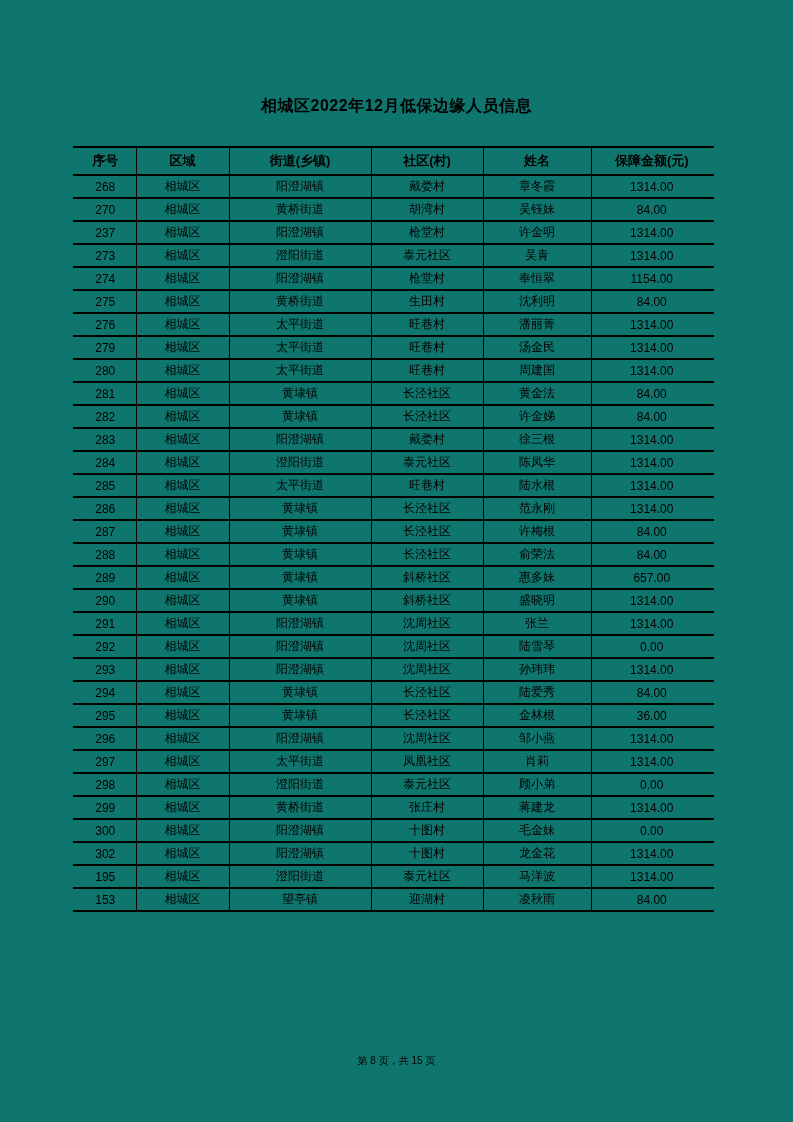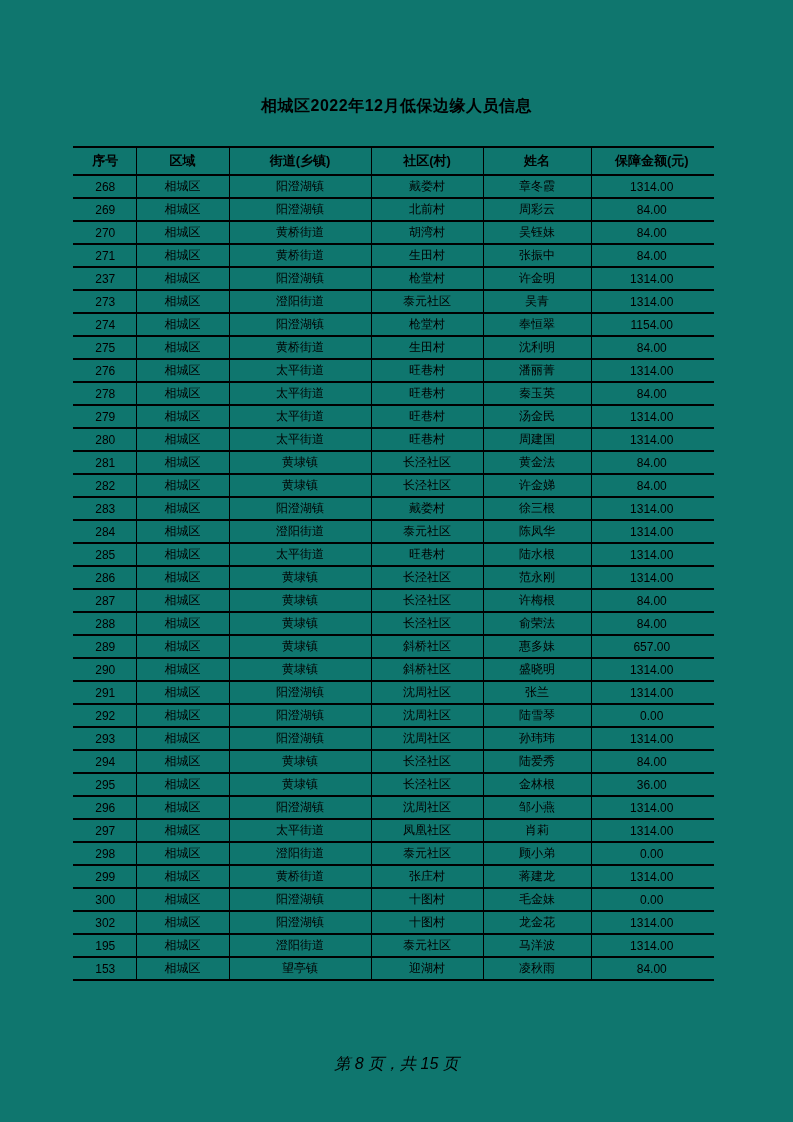--- a/index.html
+++ b/index.html
@@ -52,22 +52,21 @@
     height: 23px;
     font-size: 12px;
     font-weight: normal;
   }
   .footer {
     position: absolute;
     top: 1054px;
     left: 0;
     width: 100%;
     text-align: center;
-    font-size: 16px;
-    font-style: italic;
+    font-size: 10px;
   }
 </style>
 </head>
 <body>
 
 <div class="page">
   <h1 class="title">相城区2022年12月低保边缘人员信息</h1>
 
   <table class="data-table">
     <colgroup id="colgroup">
@@ -91,44 +90,28 @@
     <tbody id="table-body">
         <tr>
           <td>268</td>
           <td>相城区</td>
           <td>阳澄湖镇</td>
           <td>戴娄村</td>
           <td>章冬霞</td>
           <td>1314.00</td>
         </tr>
         <tr>
-          <td>269</td>
-          <td>相城区</td>
-          <td>阳澄湖镇</td>
-          <td>北前村</td>
-          <td>周彩云</td>
-          <td>84.00</td>
-        </tr>
-        <tr>
           <td>270</td>
           <td>相城区</td>
           <td>黄桥街道</td>
           <td>胡湾村</td>
           <td>吴钰妹</td>
           <td>84.00</td>
         </tr>
         <tr>
-          <td>271</td>
-          <td>相城区</td>
-          <td>黄桥街道</td>
-          <td>生田村</td>
-          <td>张振中</td>
-          <td>84.00</td>
-        </tr>
-        <tr>
           <td>237</td>
           <td>相城区</td>
           <td>阳澄湖镇</td>
           <td>枪堂村</td>
           <td>许金明</td>
           <td>1314.00</td>
         </tr>
         <tr>
           <td>273</td>
           <td>相城区</td>
@@ -153,28 +136,20 @@
           <td>沈利明</td>
           <td>84.00</td>
         </tr>
         <tr>
           <td>276</td>
           <td>相城区</td>
           <td>太平街道</td>
           <td>旺巷村</td>
           <td>潘丽菁</td>
           <td>1314.00</td>
-        </tr>
-        <tr>
-          <td>278</td>
-          <td>相城区</td>
-          <td>太平街道</td>
-          <td>旺巷村</td>
-          <td>秦玉英</td>
-          <td>84.00</td>
         </tr>
         <tr>
           <td>279</td>
           <td>相城区</td>
           <td>太平街道</td>
           <td>旺巷村</td>
           <td>汤金民</td>
           <td>1314.00</td>
         </tr>
         <tr>

